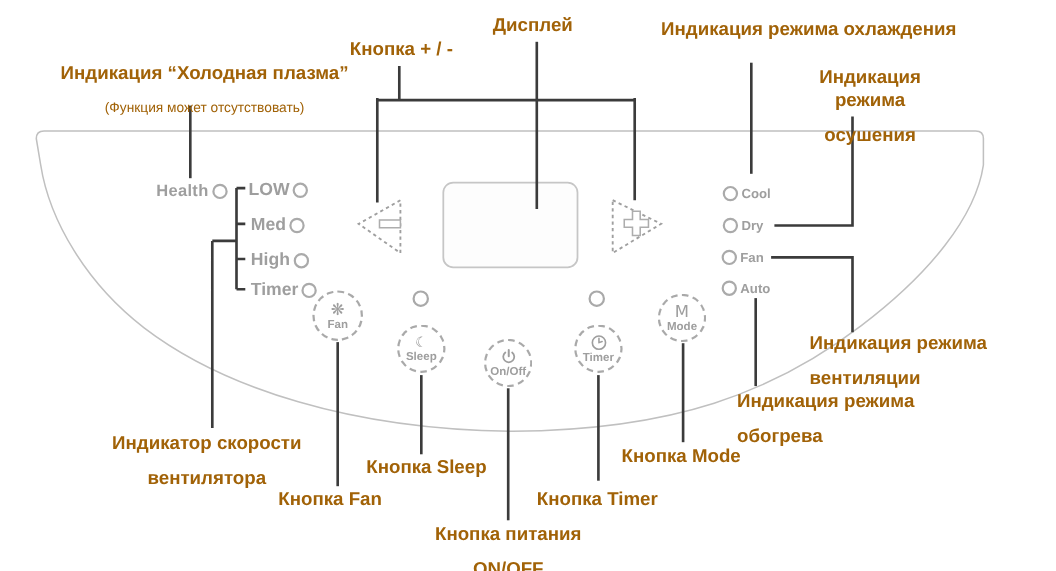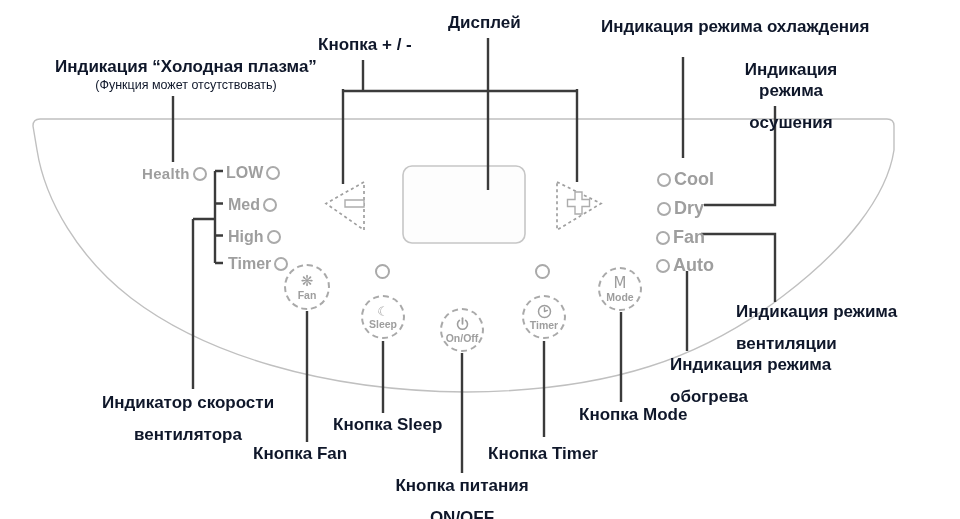--- a/index.html
+++ b/index.html
@@ -1,27 +1,27 @@
 <!DOCTYPE html>
 <html><head>
 <meta charset="utf-8">
 <style>
   html,body{margin:0;padding:0;background:#ffffff;}
   .stage{position:relative;width:960px;height:519px;background:#ffffff;overflow:hidden;
          font-family:"Liberation Sans",sans-serif;}
   svg.layer{position:absolute;left:0;top:0;}
-  .callout{position:absolute;color:#0f172a;font-weight:700;font-size:17px;line-height:21px;white-space:nowrap;}
+  .callout{position:absolute;color:#a16207;font-weight:700;font-size:17px;line-height:21px;white-space:nowrap;}
   .callout.center{text-align:center;white-space:normal;}
-  .callout .sub{font-size:12.5px;font-weight:400;line-height:14px;margin-top:1px;}
+  .callout .sub{font-size:12.5px;font-weight:400;line-height:14px;margin-top:14px;}
   .callout .l2{line-height:21px;margin-top:11px;}
   .prow{position:absolute;display:flex;align-items:center;gap:3px;color:#9e9e9e;font-weight:700;white-space:nowrap;}
   .dot{width:14px;height:14px;border:2px solid #aaaaaa;border-radius:50%;box-sizing:border-box;background:#fff;flex:0 0 auto;}
   .health{font-size:15px;letter-spacing:.3px;align-items:center;}
   .speed{font-size:16px;}
-  .mode{font-size:18px;}
+  .mode{font-size:12px;}
   .pbtn{position:absolute;border:2px dashed #a9a9a9;border-radius:50%;box-sizing:border-box;
         display:flex;flex-direction:column;align-items:center;justify-content:center;
         color:#9e9e9e;background:#fff;cursor:pointer;padding:0;}
   .pbtn .ic{font-family:"DejaVu Sans",sans-serif;font-size:15px;line-height:15px;}
   .pbtn .bl{font-size:10.5px;font-weight:700;line-height:11px;margin-top:1px;}
   .led{position:absolute;width:15px;height:15px;border:2px solid #a9a9a9;border-radius:50%;
        box-sizing:border-box;background:#fff;}
   .icsvg{display:block;}
 </style>
 </head>
@@ -97,21 +97,21 @@
 
   <div class="callout" style="left:333px;top:414px;">Кнопка Sleep</div>
 
   <div class="callout center" style="left:387px;top:475px;width:150px;">
     <div>Кнопка питания</div>
     <div class="l2">ON/OFF</div>
   </div>
 
   <div class="callout" style="left:488px;top:443px;">Кнопка Timer</div>
 
-  <div class="callout" style="left:565px;top:404px;margin-left:14px;">Кнопка Mode</div>
+  <div class="callout" style="left:565px;top:404px;">Кнопка Mode</div>
 
   <div class="prow health" style="left:142px;top:165px;">
     <span>Health</span>
     <span class="dot"></span>
   </div>
 
   <div class="prow speed" style="left:226px;top:164px;">
     <span>LOW</span>
     <span class="dot"></span>
   </div>

